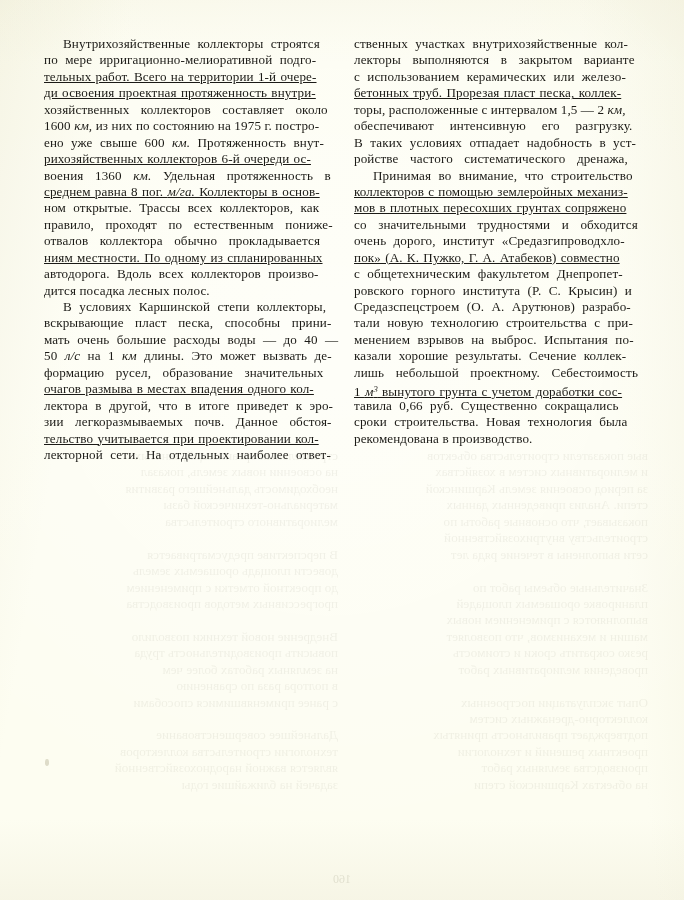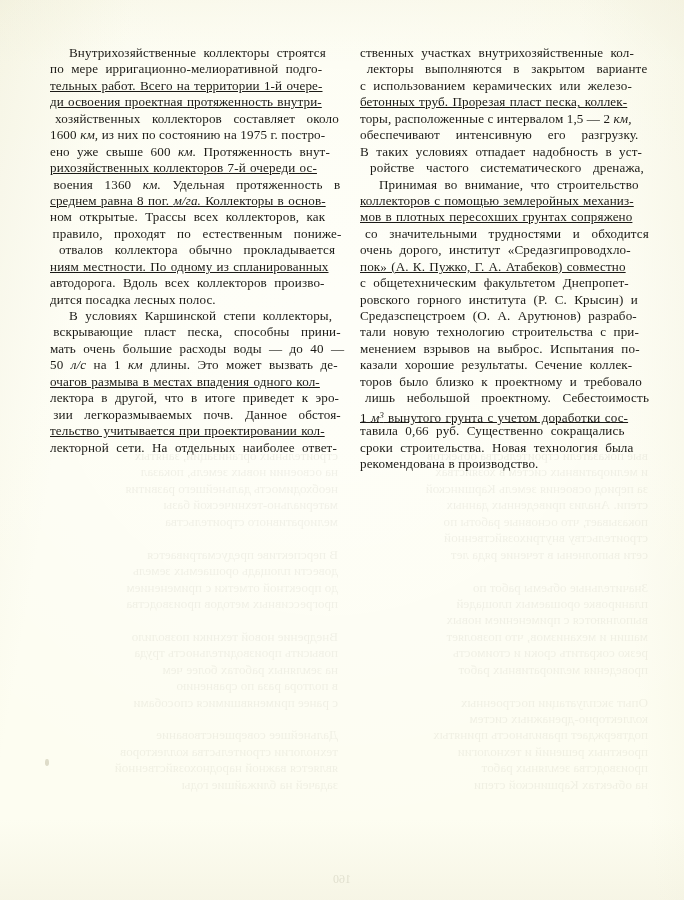--- a/index.html
+++ b/index.html
@@ -29,42 +29,41 @@
 
   #columns {
     position: absolute;
     left: 44px;
     top: 36px;
     width: 604px;
   }
 
   .column {
     position: absolute;
-    top: 9px;
+    top: 0;
     width: 294px;
-    margin-left: 6px;
   }
   .column.left  { left: 0; }
   .column.right { left: 310px; }
 
   
   .ln {
     display: block;
     height: 16.45px;
     line-height: 16.45px;
     font-size: 13.1px;
     color: #1b1a16;
     white-space: nowrap;
     letter-spacing: 0.01em;
     
   }
 
   .ln.j   { word-spacing: 0.06em; text-decoration: underline; }
   .ln.j1  { word-spacing: 0.30em; }
-  .ln.j2  { word-spacing: 0.62em; text-align: center; }
+  .ln.j2  { word-spacing: 0.62em; }
   .ln.j3  { word-spacing: 0.95em; }
 
   .ln.ind { text-indent: 19px; }
 
   .ln i { font-style: italic; }
   .ln sup { font-size: 0.66em; vertical-align: 0.42em; font-style: italic; }
 
   
 
   #bleed {
@@ -130,34 +129,35 @@
 
     <div class="column left">
 
       <span class="ln ind j1">Внутрихозяйственные коллекторы строятся</span>
       <span class="ln j1">по мере ирригационно-мелиоративной подго-</span>
       <span class="ln j">тельных работ. Всего на территории 1-й очере-</span>
       <span class="ln j">ди освоения проектная протяженность внутри-</span>
       <span class="ln j2">хозяйственных коллекторов составляет около</span>
       <span class="ln">1600 <i>км,</i> из них по состоянию на 1975 г. постро-</span>
       <span class="ln j1">ено уже свыше 600 <i>км.</i> Протяженность внут-</span>
-      <span class="ln j">рихозяйственных коллекторов 7-й очереди ос-</span>
+      <span class="ln j">рихозяйственных коллекторов 6-й очереди ос-</span>
       <span class="ln j2">воения 1360 <i>км.</i> Удельная протяженность в</span>
       <span class="ln j">среднем равна 8 пог. <i>м/га.</i> Коллекторы в основ-</span>
       <span class="ln j1">ном открытые. Трассы всех коллекторов, как</span>
       <span class="ln j2">правило, проходят по естественным пониже-</span>
       <span class="ln j2">отвалов коллектора обычно прокладывается</span>
       <span class="ln j">ниям местности. По одному из спланированных</span>
       <span class="ln j1">автодорога. Вдоль всех коллекторов произво-</span>
       <span class="ln">дится посадка лесных полос.</span>
 
       <span class="ln ind j1">В условиях Каршинской степи коллекторы,</span>
       <span class="ln j2">вскрывающие пласт песка, способны прини-</span>
       <span class="ln j1">мать очень большие расходы воды — до 40 —</span>
       <span class="ln j1">50 <i>л/с</i> на 1 <i>км</i> длины. Это может вызвать де-</span>
+      <span class="ln j2">формацию русел, образование значительных</span>
       <span class="ln j">очагов размыва в местах впадения одного кол-</span>
       <span class="ln j1">лектора в другой, что в итоге приведет к эро-</span>
       <span class="ln j2">зии легкоразмываемых почв. Данное обстоя-</span>
       <span class="ln j">тельство учитывается при проектировании кол-</span>
       <span class="ln j1">лекторной сети. На отдельных наиболее ответ-</span>
     </div>
 
     <div class="column right">
 
       <span class="ln j1">ственных участках внутрихозяйственные кол-</span>
@@ -174,21 +174,20 @@
       <span class="ln j">мов в плотных пересохших грунтах сопряжено</span>
       <span class="ln j2">со значительными трудностями и обходится</span>
       <span class="ln j1">очень дорого, институт «Средазгипроводхло-</span>
       <span class="ln j">пок» (А. К. Пужко, Г. А. Атабеков) совместно</span>
       <span class="ln j1">с общетехническим факультетом Днепропет-</span>
       <span class="ln j1">ровского горного института (Р. С. Крысин) и</span>
       <span class="ln j1">Средазспецстроем (О. А. Арутюнов) разрабо-</span>
       <span class="ln j1">тали новую технологию строительства с при-</span>
       <span class="ln j1">менением взрывов на выброс. Испытания по-</span>
       <span class="ln j1">казали хорошие результаты. Сечение коллек-</span>
-      <span class="ln j1">торов было близко к проектному и требовало</span>
       <span class="ln j2">лишь небольшой проектному. Себестоимость</span>
       <span class="ln j">1 <i>м</i><sup>3</sup> вынутого грунта с учетом доработки сос-</span>
       <span class="ln j1">тавила 0,66 руб. Существенно сокращались</span>
       <span class="ln j1">сроки строительства. Новая технология была</span>
       <span class="ln">рекомендована в производство.</span>
     </div>
   </div>
 
   <div id="bleed">
     <div class="bcol left">

